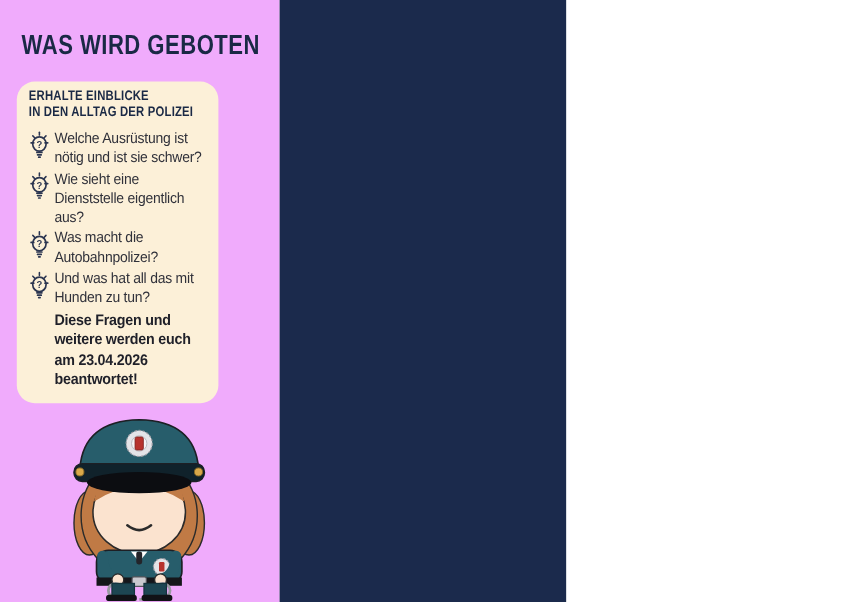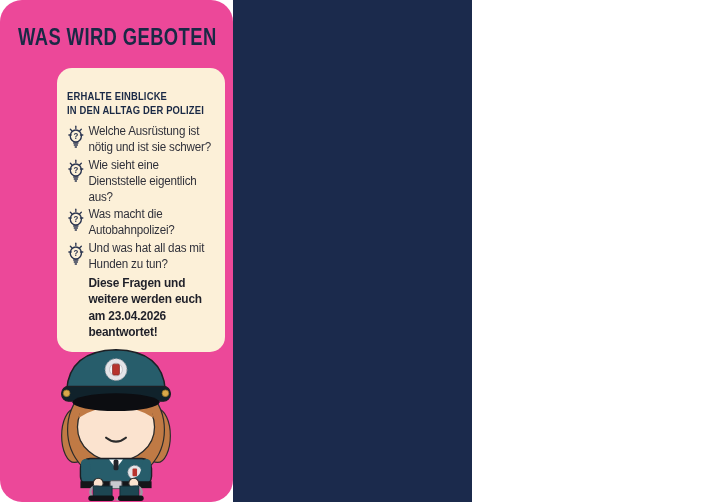--- a/index.html
+++ b/index.html
@@ -4,41 +4,41 @@
 <style>
   html,body{margin:0;padding:0;}
   body{
     width:710px;height:502px;position:relative;overflow:hidden;
     background:#ffffff;
     font-family:"Liberation Sans", sans-serif;
     color:#30313a;
     -webkit-font-smoothing:antialiased;
   }
   .panel{position:absolute;top:0;height:502px;}
-  .panel-left{left:0;width:233px;background:#ec4899;border-radius:22px;}
+  .panel-left{left:0;width:233px;background:#f0abfc;}
   .panel-mid{left:233px;width:239px;background:#1b2a4c;}
   .panel-right{left:472px;width:238px;background:#ffffff;}
 
   .big-title{
     position:absolute;left:18px;top:24px;margin:0;
     font-size:23px;font-weight:700;color:#1a2945;
     transform:scaleX(.8);transform-origin:left top;white-space:nowrap;
     letter-spacing:.5px;
   }
   .mid-title{
     position:absolute;left:250px;top:24px;margin:0;
     font-size:19px;font-weight:700;color:#edc93d;
     line-height:1.2;transform:scaleX(.8);transform-origin:left top;
     white-space:nowrap;letter-spacing:.4px;
   }
   .cream-box{
     position:absolute;background:#fcf0d8;border-radius:15px;
     box-sizing:border-box;
   }
-  .left-box{left:14px;top:68px;width:168px;padding:21px 10px 12px 10px;margin-left:43px;}
+  .left-box{left:14px;top:68px;width:168px;padding:5px 10px 12px 10px;}
   .mid-box{left:248px;top:98px;width:212px;padding:12px 12px 13px 12px;border-radius:18px;}
 
   .box-heading{
     font-weight:700;color:#1a2945;font-size:11.5px;line-height:1.22;
     transform:scaleX(.82);transform-origin:left top;width:122%;
     letter-spacing:.2px;
   }
   .mid-box .box-heading{font-size:11.2px;margin-bottom:7px;}
 
   .squeeze{transform:scaleX(.93);transform-origin:left top;width:107.5%;}

